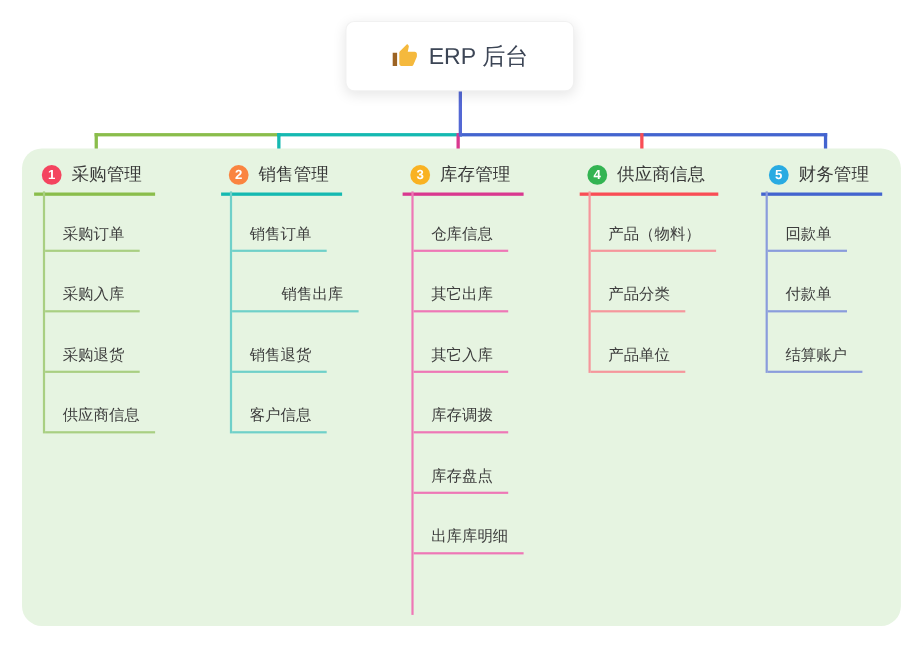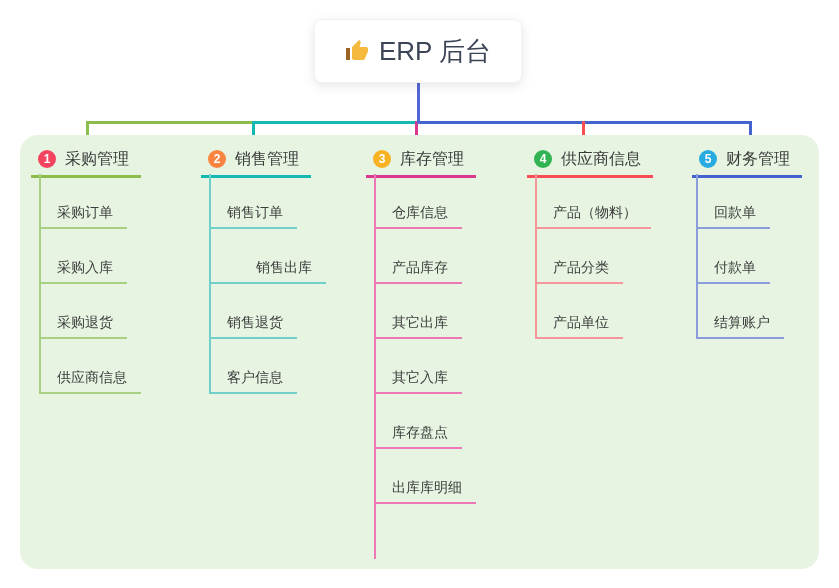--- a/index.html
+++ b/index.html
@@ -5,21 +5,21 @@
   html,body{margin:0;padding:0;background:#ffffff;}
   #page{
     position:relative;width:839px;height:588px;background:#ffffff;overflow:hidden;
     font-family:"Liberation Sans","DejaVu Sans",sans-serif;
   }
   .root-node{
     position:absolute;left:314px;top:19px;width:208px;height:64px;
     background:#ffffff;border:1px solid #f1f1f1;border-radius:8px;
     box-shadow:0 3px 12px rgba(0,0,0,.10);
     display:flex;align-items:center;justify-content:center;gap:10px;
-    font-size:26px;color:#3c4555;box-sizing:border-box;
+    font-size:21px;color:#3c4555;box-sizing:border-box;
   }
   .thumb-icon{display:flex;align-items:center;}
   .panel{position:absolute;left:20px;top:135px;width:799px;height:434px;background:#e6f4e1;border-radius:18px;}
   .hline,.vline{position:absolute;}
   .branch-header{
     position:absolute;top:147px;height:24px;box-sizing:content-box;
     display:flex;align-items:center;gap:9px;
     padding:0 12px 4px 7px;border-bottom:3px solid #000;
     font-size:16px;color:#3a3a3a;white-space:nowrap;cursor:default;
   }
@@ -103,27 +103,27 @@
       </div>
       <div class="branch-header" style="left: 366px; border-bottom-color: rgb(217, 56, 143);">
         <span class="badge" style="background: rgb(249, 178, 34);">3</span>
         <span>库存管理</span>
       </div>
       <div class="children" style="left: 374px; border-left-color: rgb(238, 119, 182); height: 385px;">
         <div class="child">
           <span class="child-label" style="border-bottom-color: rgb(238, 119, 182);">仓库信息</span>
         </div>
         <div class="child">
-          <span class="child-label" style="border-bottom-color: rgb(238, 119, 182);">产品库存</span>
-        </div>
-        <div class="child">
           <span class="child-label" style="border-bottom-color: rgb(238, 119, 182);">其它出库</span>
         </div>
         <div class="child">
           <span class="child-label" style="border-bottom-color: rgb(238, 119, 182);">其它入库</span>
+        </div>
+        <div class="child">
+          <span class="child-label" style="border-bottom-color: rgb(238, 119, 182);">库存调拨</span>
         </div>
         <div class="child">
           <span class="child-label" style="border-bottom-color: rgb(238, 119, 182);">库存盘点</span>
         </div>
         <div class="child">
           <span class="child-label" style="border-bottom-color: rgb(238, 119, 182);">出库库明细</span>
         </div>
       </div>
       <div class="branch-header" style="left: 527px; border-bottom-color: rgb(249, 77, 85);">
         <span class="badge" style="background: rgb(51, 180, 82);">4</span>

